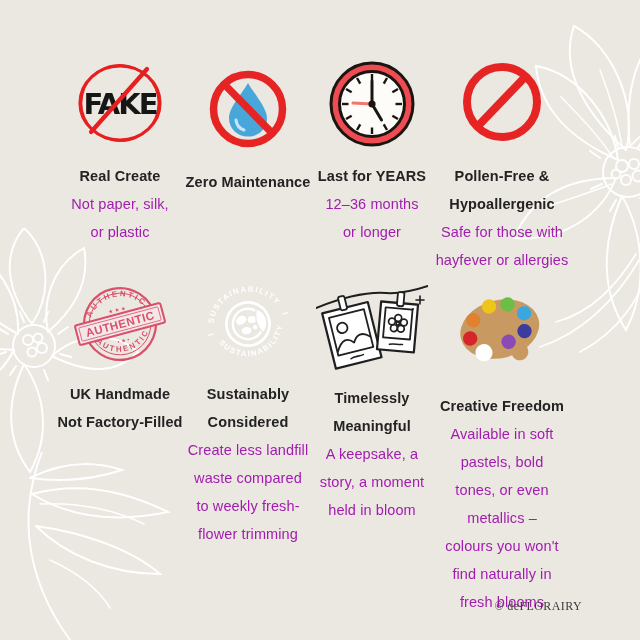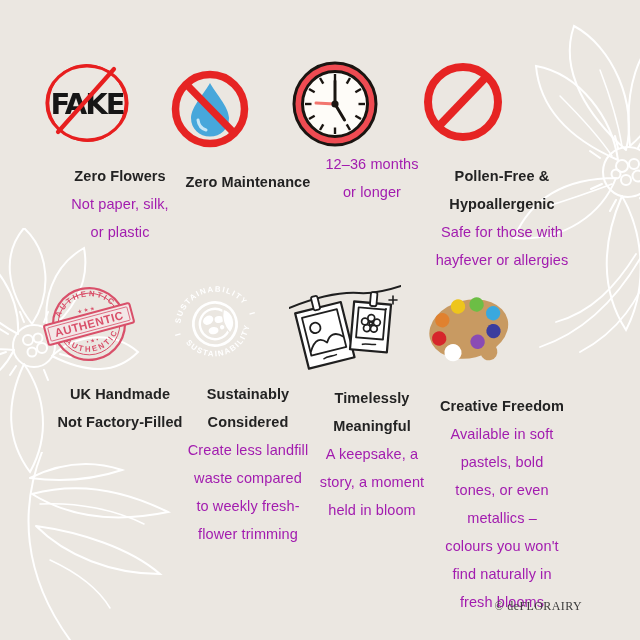--- a/index.html
+++ b/index.html
@@ -3,21 +3,21 @@
 <meta charset="utf-8">
 <style>
   html,body{margin:0;padding:0}
   body{
     width:640px;height:640px;position:relative;overflow:hidden;
     background:#EBE7E1;color:#232323;
     font-family:"Liberation Sans", sans-serif;
   }
   .deco{position:absolute;pointer-events:none}
   .col{position:absolute;width:166px;text-align:center}
-  .icon-box{height:92px;display:flex;align-items:flex-start;}
+  .icon-box{height:92px;display:flex;align-items:flex-start;justify-content:center}
   .row2 .icon-box{height:90px}
   .card-title{font-weight:700;font-size:14.5px;line-height:28px;white-space:pre-line;margin-top:12px;letter-spacing:.1px}
   .card-body{font-size:14.5px;line-height:28px;white-space:pre-line;color:#a21caf;letter-spacing:.1px}
   .footer{
     position:absolute;right:58px;bottom:26px;
     font-family:"Liberation Serif", serif;font-size:12px;color:#3b3b3b;letter-spacing:.4px;
   }
   svg text{font-family:"Liberation Sans", sans-serif}
   svg .fake-word{font-family:"DejaVu Sans", sans-serif}
 </style>
@@ -71,21 +71,21 @@
 
 <div class="col row1" style="left:37px;top:58px">
   <div class="icon-box">
     <svg width="100" height="90" viewBox="0 0 100 90">
       <ellipse cx="50" cy="45" rx="40" ry="37" fill="none" stroke="#E71F1F" stroke-width="3.2"></ellipse>
       <ellipse cx="50" cy="45" rx="38.5" ry="38" fill="none" stroke="#E71F1F" stroke-width="1.8" transform="rotate(12 50 45)"></ellipse>
       <text class="fake-word" x="50" y="56" text-anchor="middle" font-size="29" font-weight="700" letter-spacing="-2" fill="#161616">FAKE</text>
       <line x1="77" y1="11" x2="21" y2="74" stroke="#E71F1F" stroke-width="4.2" stroke-linecap="round"></line>
     </svg>
   </div>
-  <div class="card-title">Zero Flowers</div>
+  <div class="card-title">Real Create</div>
   <div class="card-body">Not paper, silk,
 or plastic</div>
 </div>
 
 <div class="col row1" style="left:165px;top:64px">
   <div class="icon-box">
     <svg width="90" height="90" viewBox="0 0 90 90">
       <path d="M45,19 C41,27 26,43 26,54 C26,64.8 34.3,72.5 45,72.5 C55.7,72.5 64,64.8 64,54 C64,43 49,27 45,19 Z" fill="#47A7DB"></path>
       <path d="M33,56 q1,8 8,10" stroke="#C8E7F6" stroke-width="3" fill="none" stroke-linecap="round"></path>
       <circle cx="45" cy="45" r="34.5" fill="none" stroke="#E62423" stroke-width="7.5"></circle>
@@ -115,20 +115,21 @@
         <line x1="46" y1="16" x2="46" y2="22.5" transform="rotate(330 46 46)"></line>
       </g>
       <g>
         <line x1="46" y1="46" x2="27" y2="45" stroke="#F2766F" stroke-width="3" stroke-linecap="round"></line>
         <line x1="46" y1="46" x2="46" y2="23" stroke="#1A1511" stroke-width="3" stroke-linecap="round"></line>
         <line x1="46" y1="46" x2="55.5" y2="62" stroke="#1A1511" stroke-width="3" stroke-linecap="round"></line>
         <circle cx="46" cy="46" r="3.6" fill="#1A1511"></circle>
       </g>
     </svg>
   </div>
+  <div class="card-title">Last for YEARS</div>
   <div class="card-body">12–36 months
 or longer</div>
 </div>
 
 <div class="col row1" style="left:419px;top:58px">
   <div class="icon-box">
     <svg width="88" height="88" viewBox="0 0 88 88">
       <circle cx="44" cy="44" r="35" fill="none" stroke="#E62423" stroke-width="8"></circle>
       <line x1="67" y1="19" x2="20" y2="68" stroke="#E62423" stroke-width="8"></line>
     </svg>

